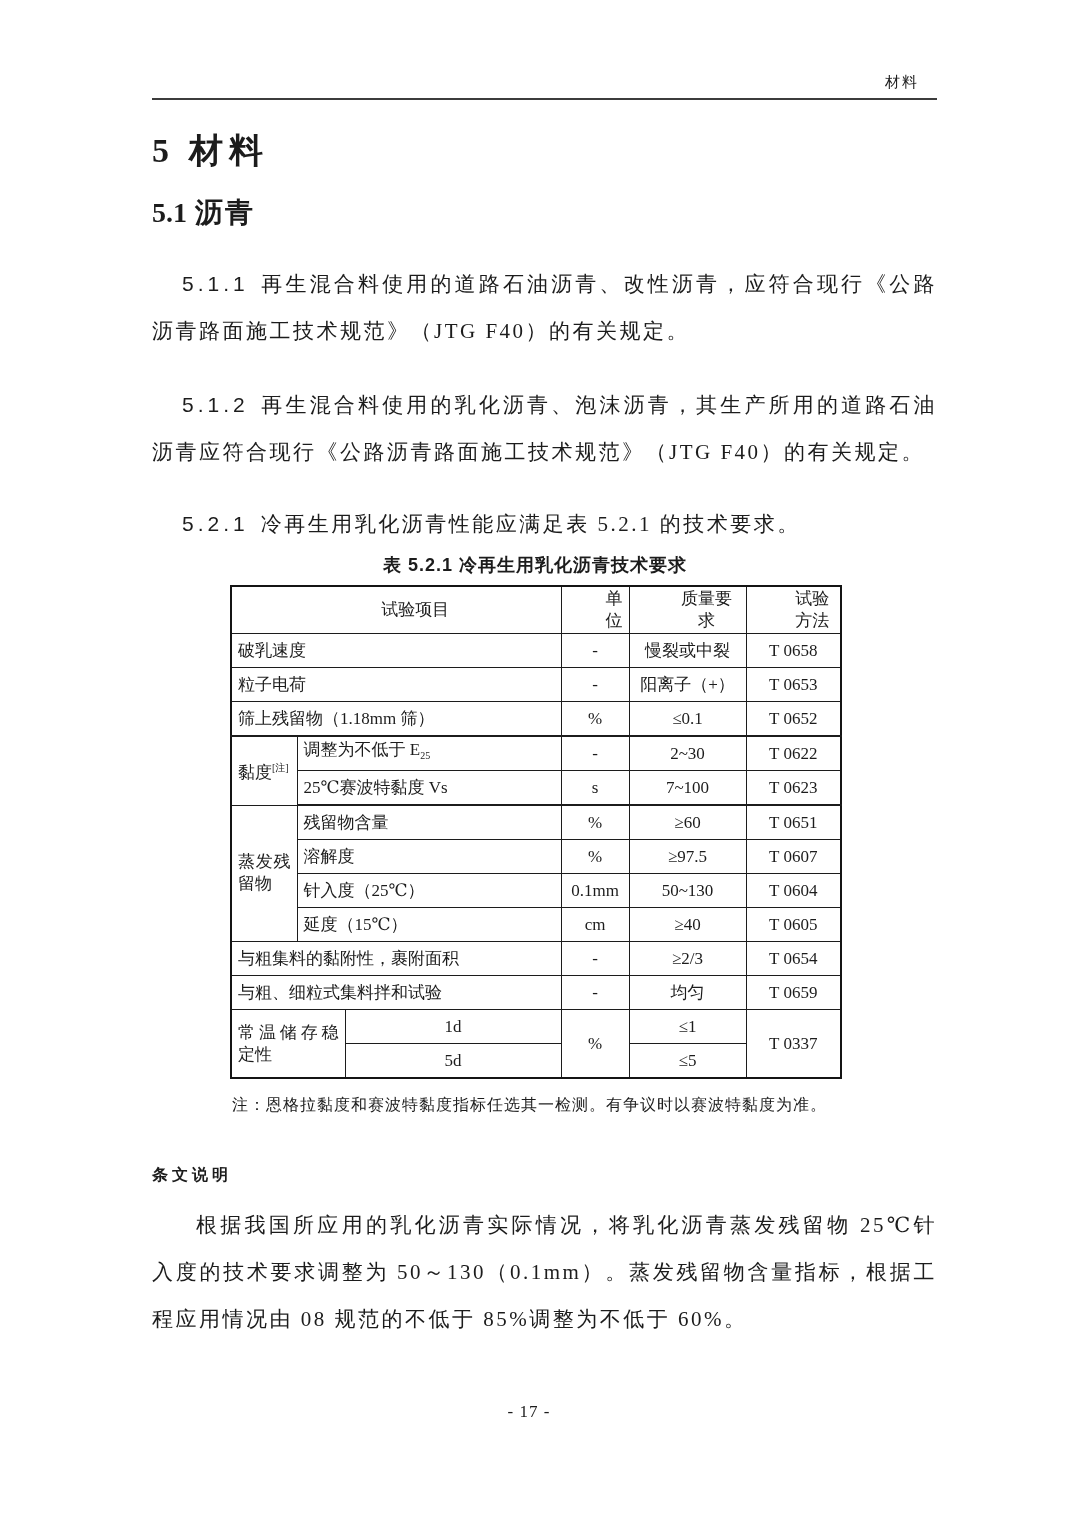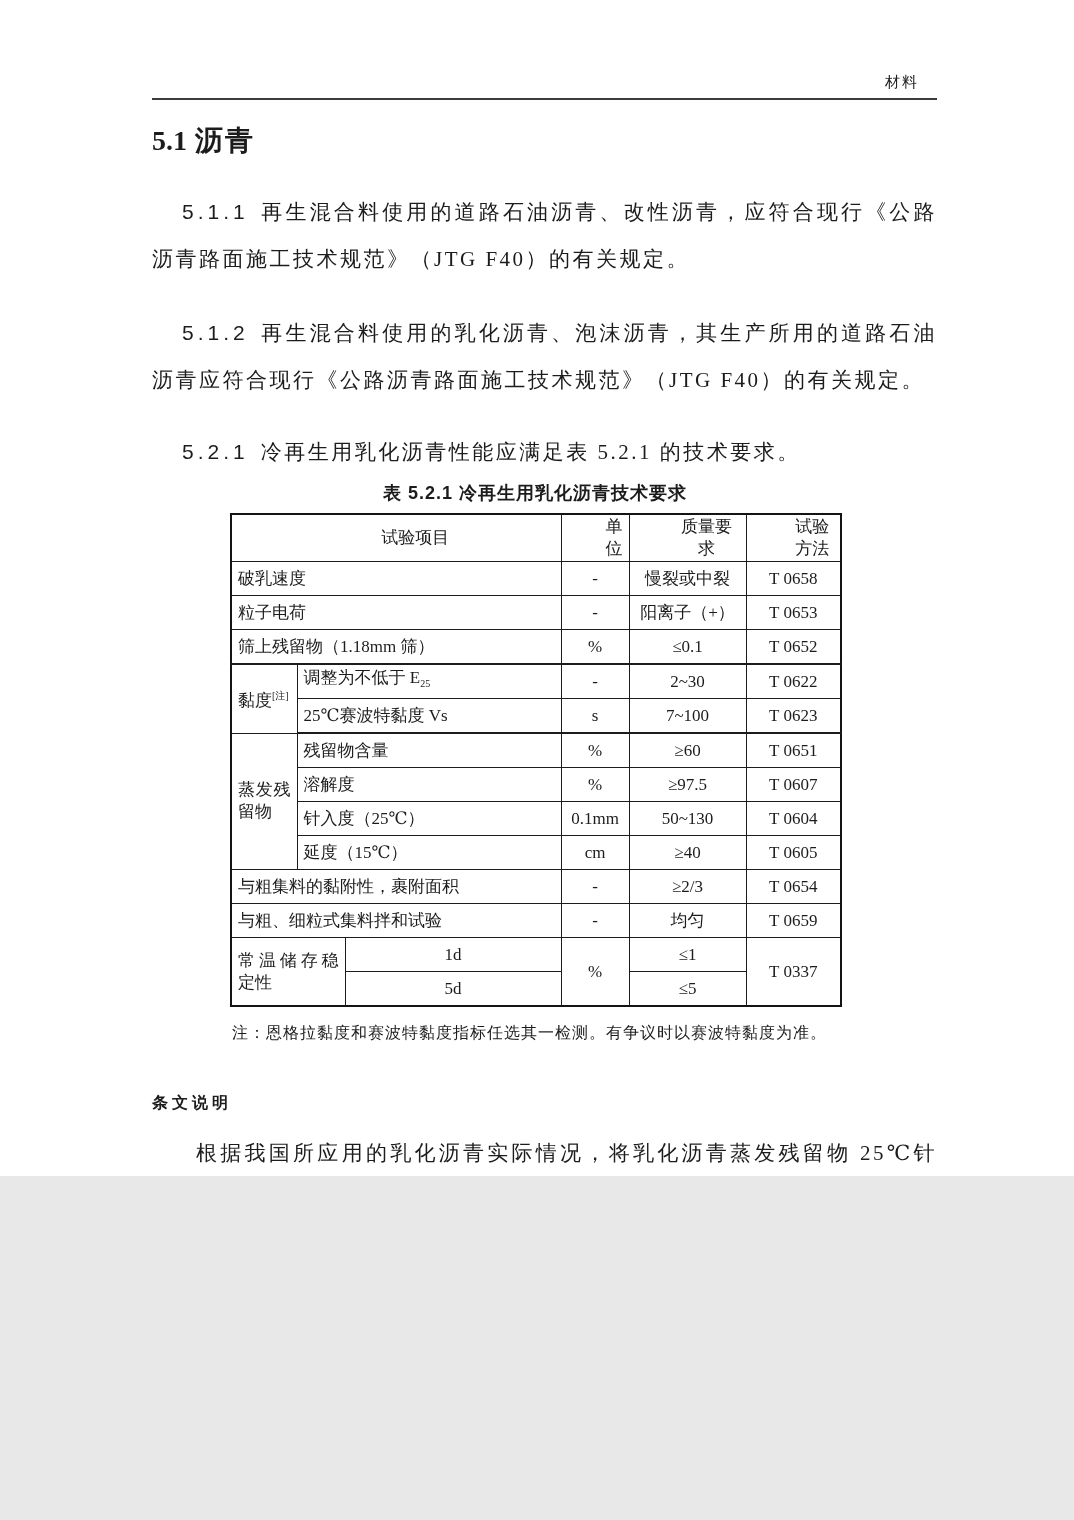--- a/index.html
+++ b/index.html
@@ -1,18 +1,18 @@
 <!DOCTYPE html>
 <html><head>
 <meta charset="utf-8">
 <style>
   html,body{margin:0;padding:0;background:#e8e8e8;}
   .page{
     position:relative;
-    width:1074px;height:1176px;
+    width:1074px;height:1520px;
     background:#ffffff;
     box-sizing:border-box;
     padding:0 137px 0 152px;
     font-family:"Liberation Serif","DejaVu Serif",serif;
     color:#1c1c1c;
     overflow:hidden;
   }
   .doc-header{
     padding-top:72px;
     text-align:right;
@@ -124,20 +124,21 @@
 </head>
 <body>
 
 <div class="page">
 
   <div class="doc-header">
     <span>材料</span>
   </div>
   <div class="header-rule"></div>
 
+  <h1 class="doc-title"><span class="no">5</span><span class="t">材料</span></h1>
 
   <h2 class="sec-head s51"><span class="no">5.1</span><span class="t">沥青</span></h2>
 
   <p class="clause c511"><span class="clause-no">5.1.1</span><span>再生混合料使用的道路石油沥青、改性沥青，应符合现行《公路沥青路面施工技术规范》（JTG F40）的有关规定。</span></p>
 
   <p class="clause c512"><span class="clause-no">5.1.2</span><span>再生混合料使用的乳化沥青、泡沫沥青，其生产所用的道路石油沥青应符合现行《公路沥青路面施工技术规范》（JTG F40）的有关规定。</span></p>
 
 
   <p class="clause c521"><span class="clause-no">5.2.1</span><span>冷再生用乳化沥青性能应满足表 5.2.1 的技术要求。</span></p>
 

